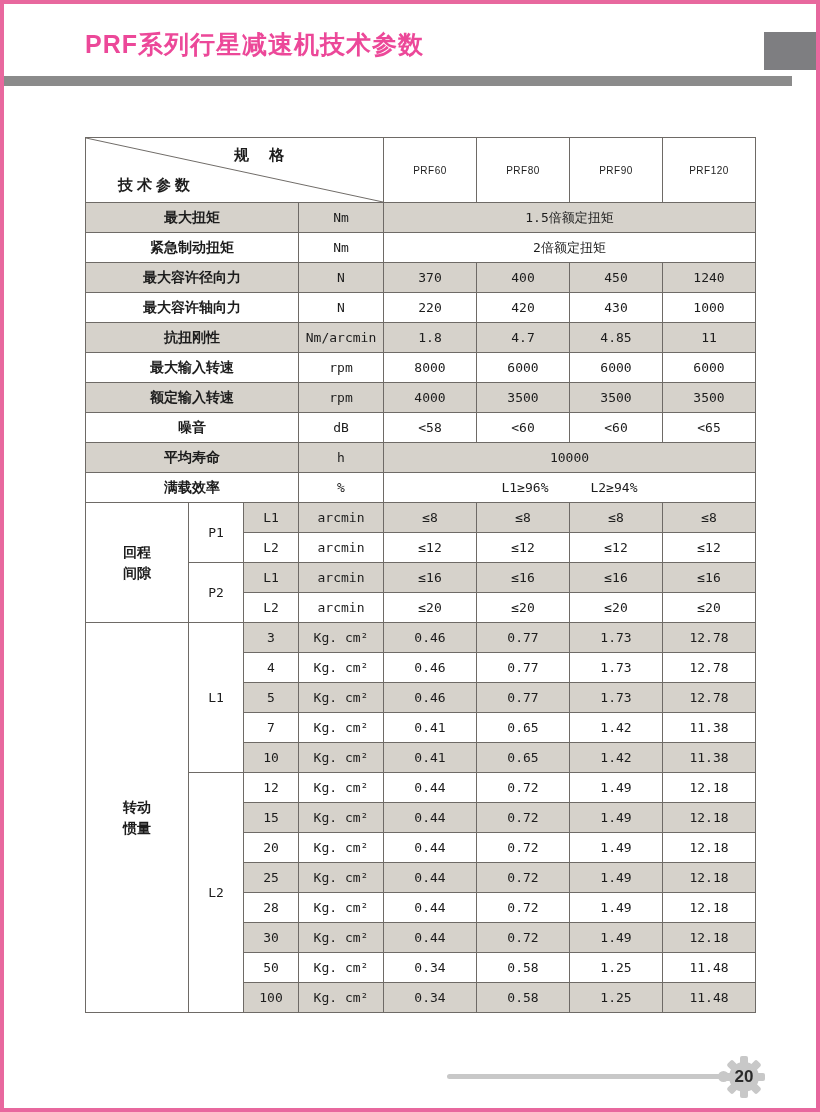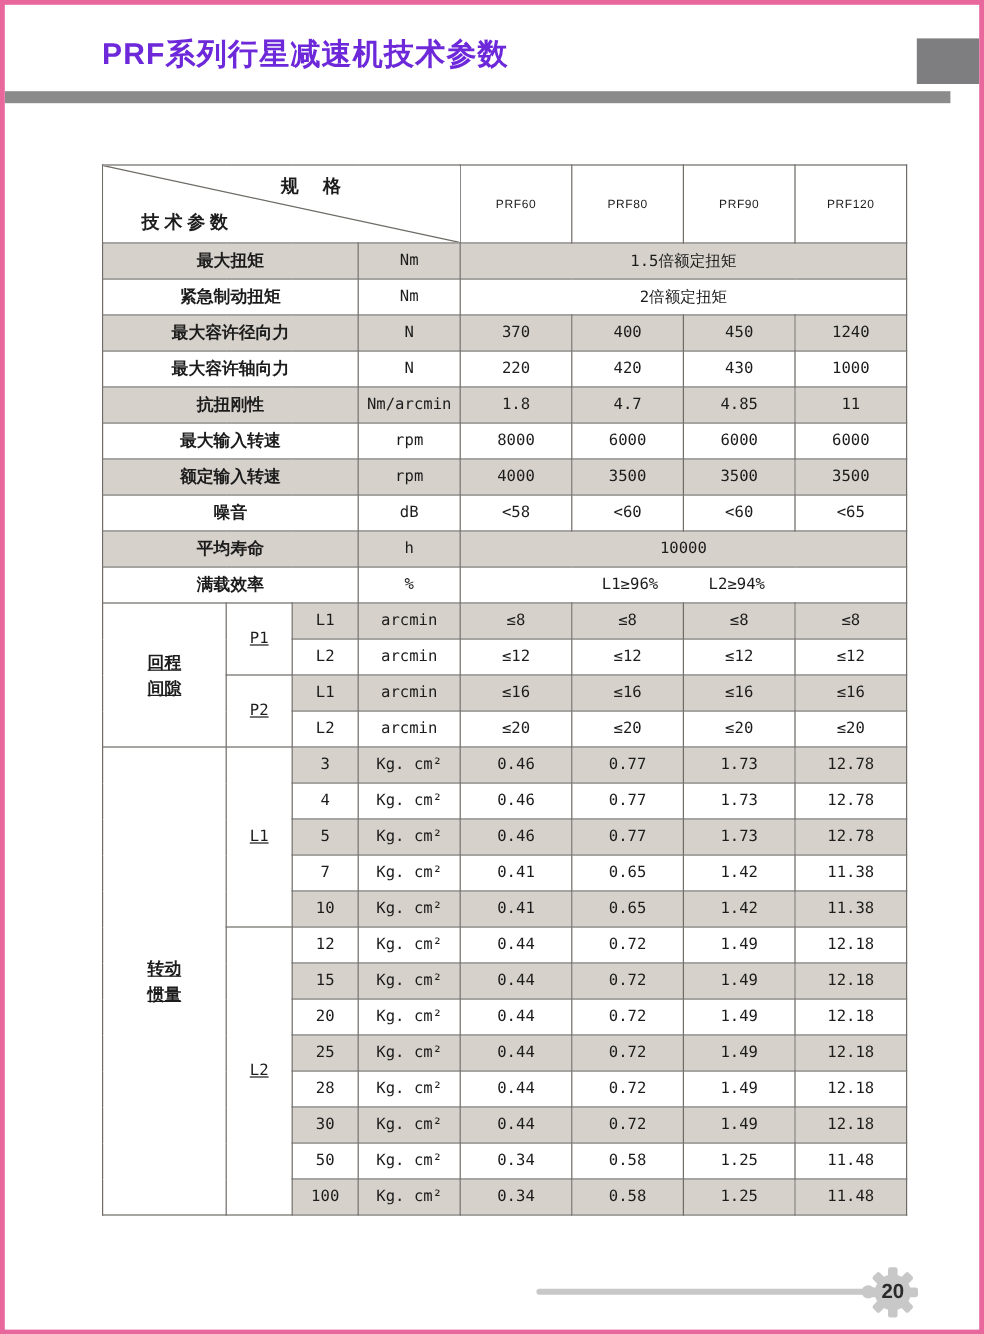--- a/index.html
+++ b/index.html
@@ -3,38 +3,38 @@
 <meta charset="utf-8">
 <style>
   html,body { margin:0; padding:0; background:#ffffff; }
   .page {
     position:relative; width:820px; height:1112px; box-sizing:border-box;
     background:#ffffff; border:4px solid #e8689e; overflow:hidden;
     font-family:"Liberation Sans", sans-serif;
   }
   .title {
     position:absolute; left:81px; top:24px; font-size:25px; font-weight:bold;
-    color:#6d28d9; letter-spacing:1px; font-family:"Liberation Sans",sans-serif;
+    color:#ec4899; letter-spacing:1px; font-family:"Liberation Sans",sans-serif;
   }
   .title-bar { position:absolute; left:0; top:72px; width:788px; height:10px; background:#8b8b8b; }
   .accent-square { position:absolute; left:760px; top:28px; width:52px; height:38px; background:#7e7e81; }
 
   table.spec {
     position:absolute; left:81px; top:133px; border-collapse:collapse; table-layout:fixed;
     width:670px;
   }
   table.spec td {
     border:1px solid #6e6a66; text-align:center; vertical-align:middle;
     padding:0; color:#1c1c1c; background:#ffffff; overflow:hidden;
   }
   tr.r { height:30px; }
   tr.hdr { height:65px; }
   tr.g td { background:#d6d2cb; }
   tr.g td.rs { background:#ffffff; }
-  td.rs { background:#ffffff;text-decoration:underline; }
+  td.rs { background:#ffffff; }
   .lab { font-weight:bold; font-size:14px; font-family:"Liberation Sans",sans-serif; }
   .unit, .sub, .val { font-family:"DejaVu Sans Mono","Liberation Mono",monospace; font-size:13px; }
   .model { font-family:"Liberation Sans",sans-serif; font-size:10px; letter-spacing:0.5px; }
   .corner { position:relative; }
   .corner svg { position:absolute; left:0; top:0; width:100%; height:100%; }
   .corner .spec-label {
     position:absolute; left:148px; top:8px; font-weight:bold; font-size:15px; letter-spacing:8px;
   }
   .corner .param-label {
     position:absolute; left:32px; bottom:7px; font-weight:bold; font-size:15px; letter-spacing:4px;

